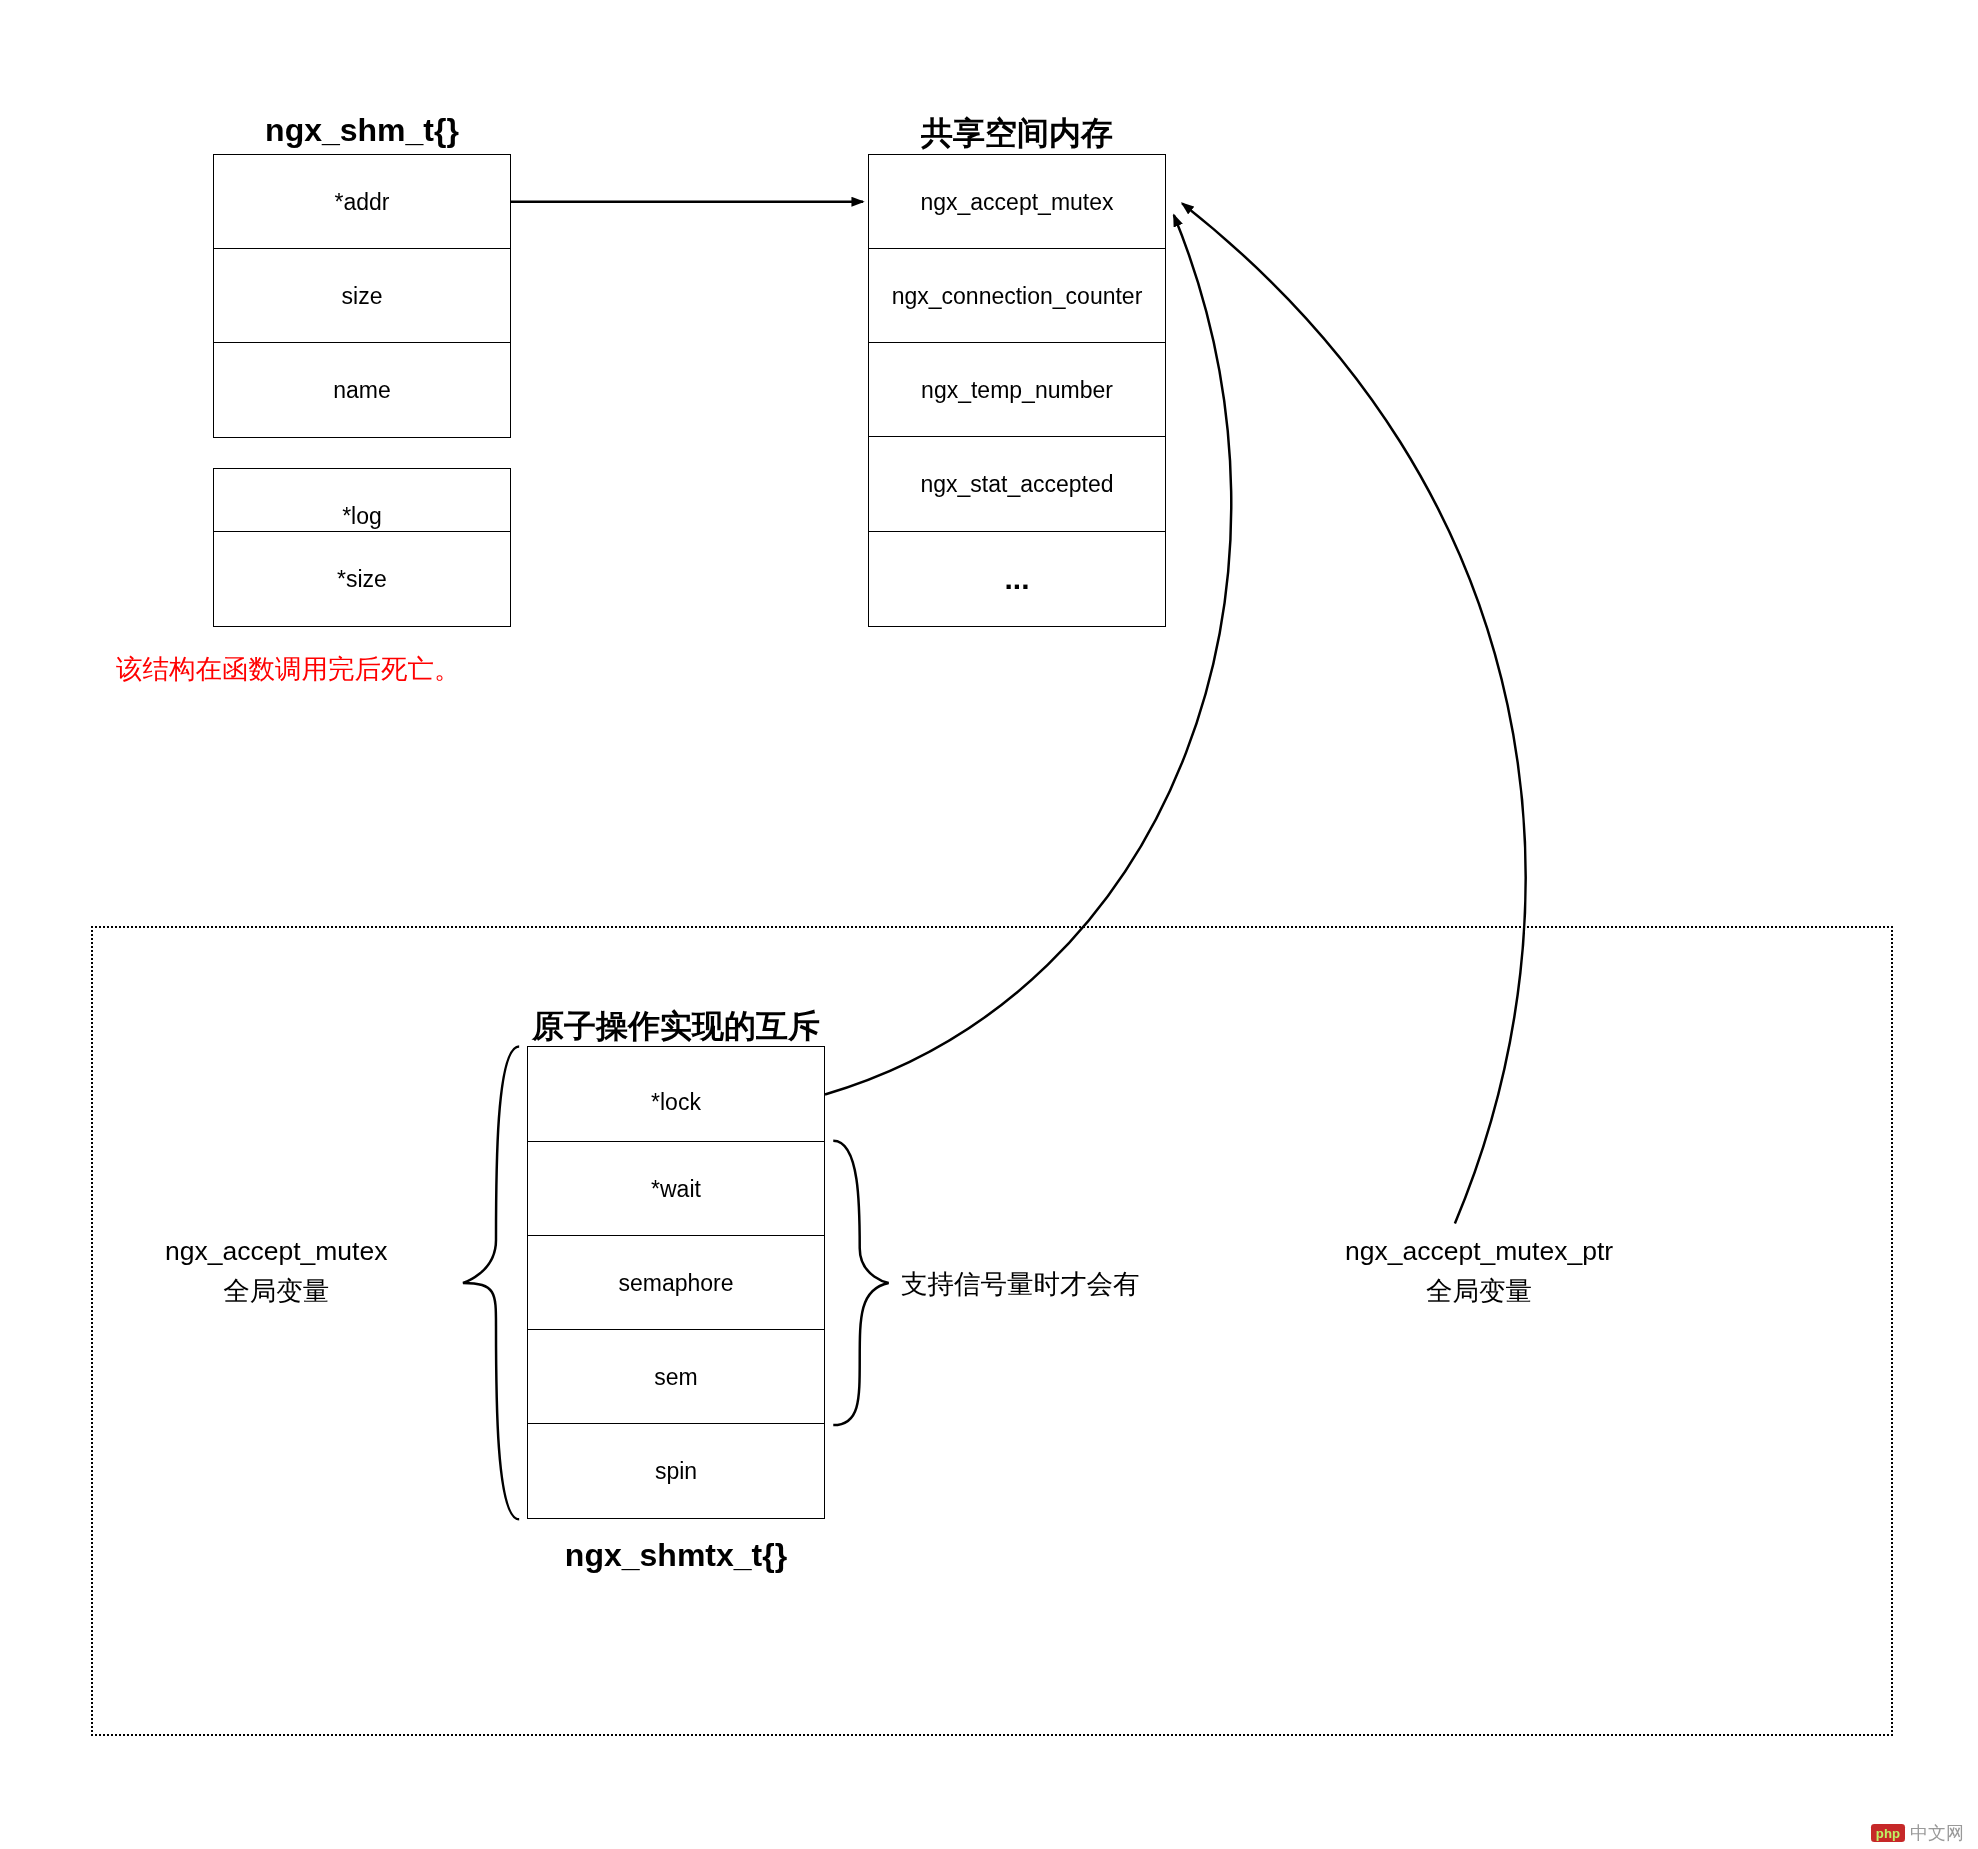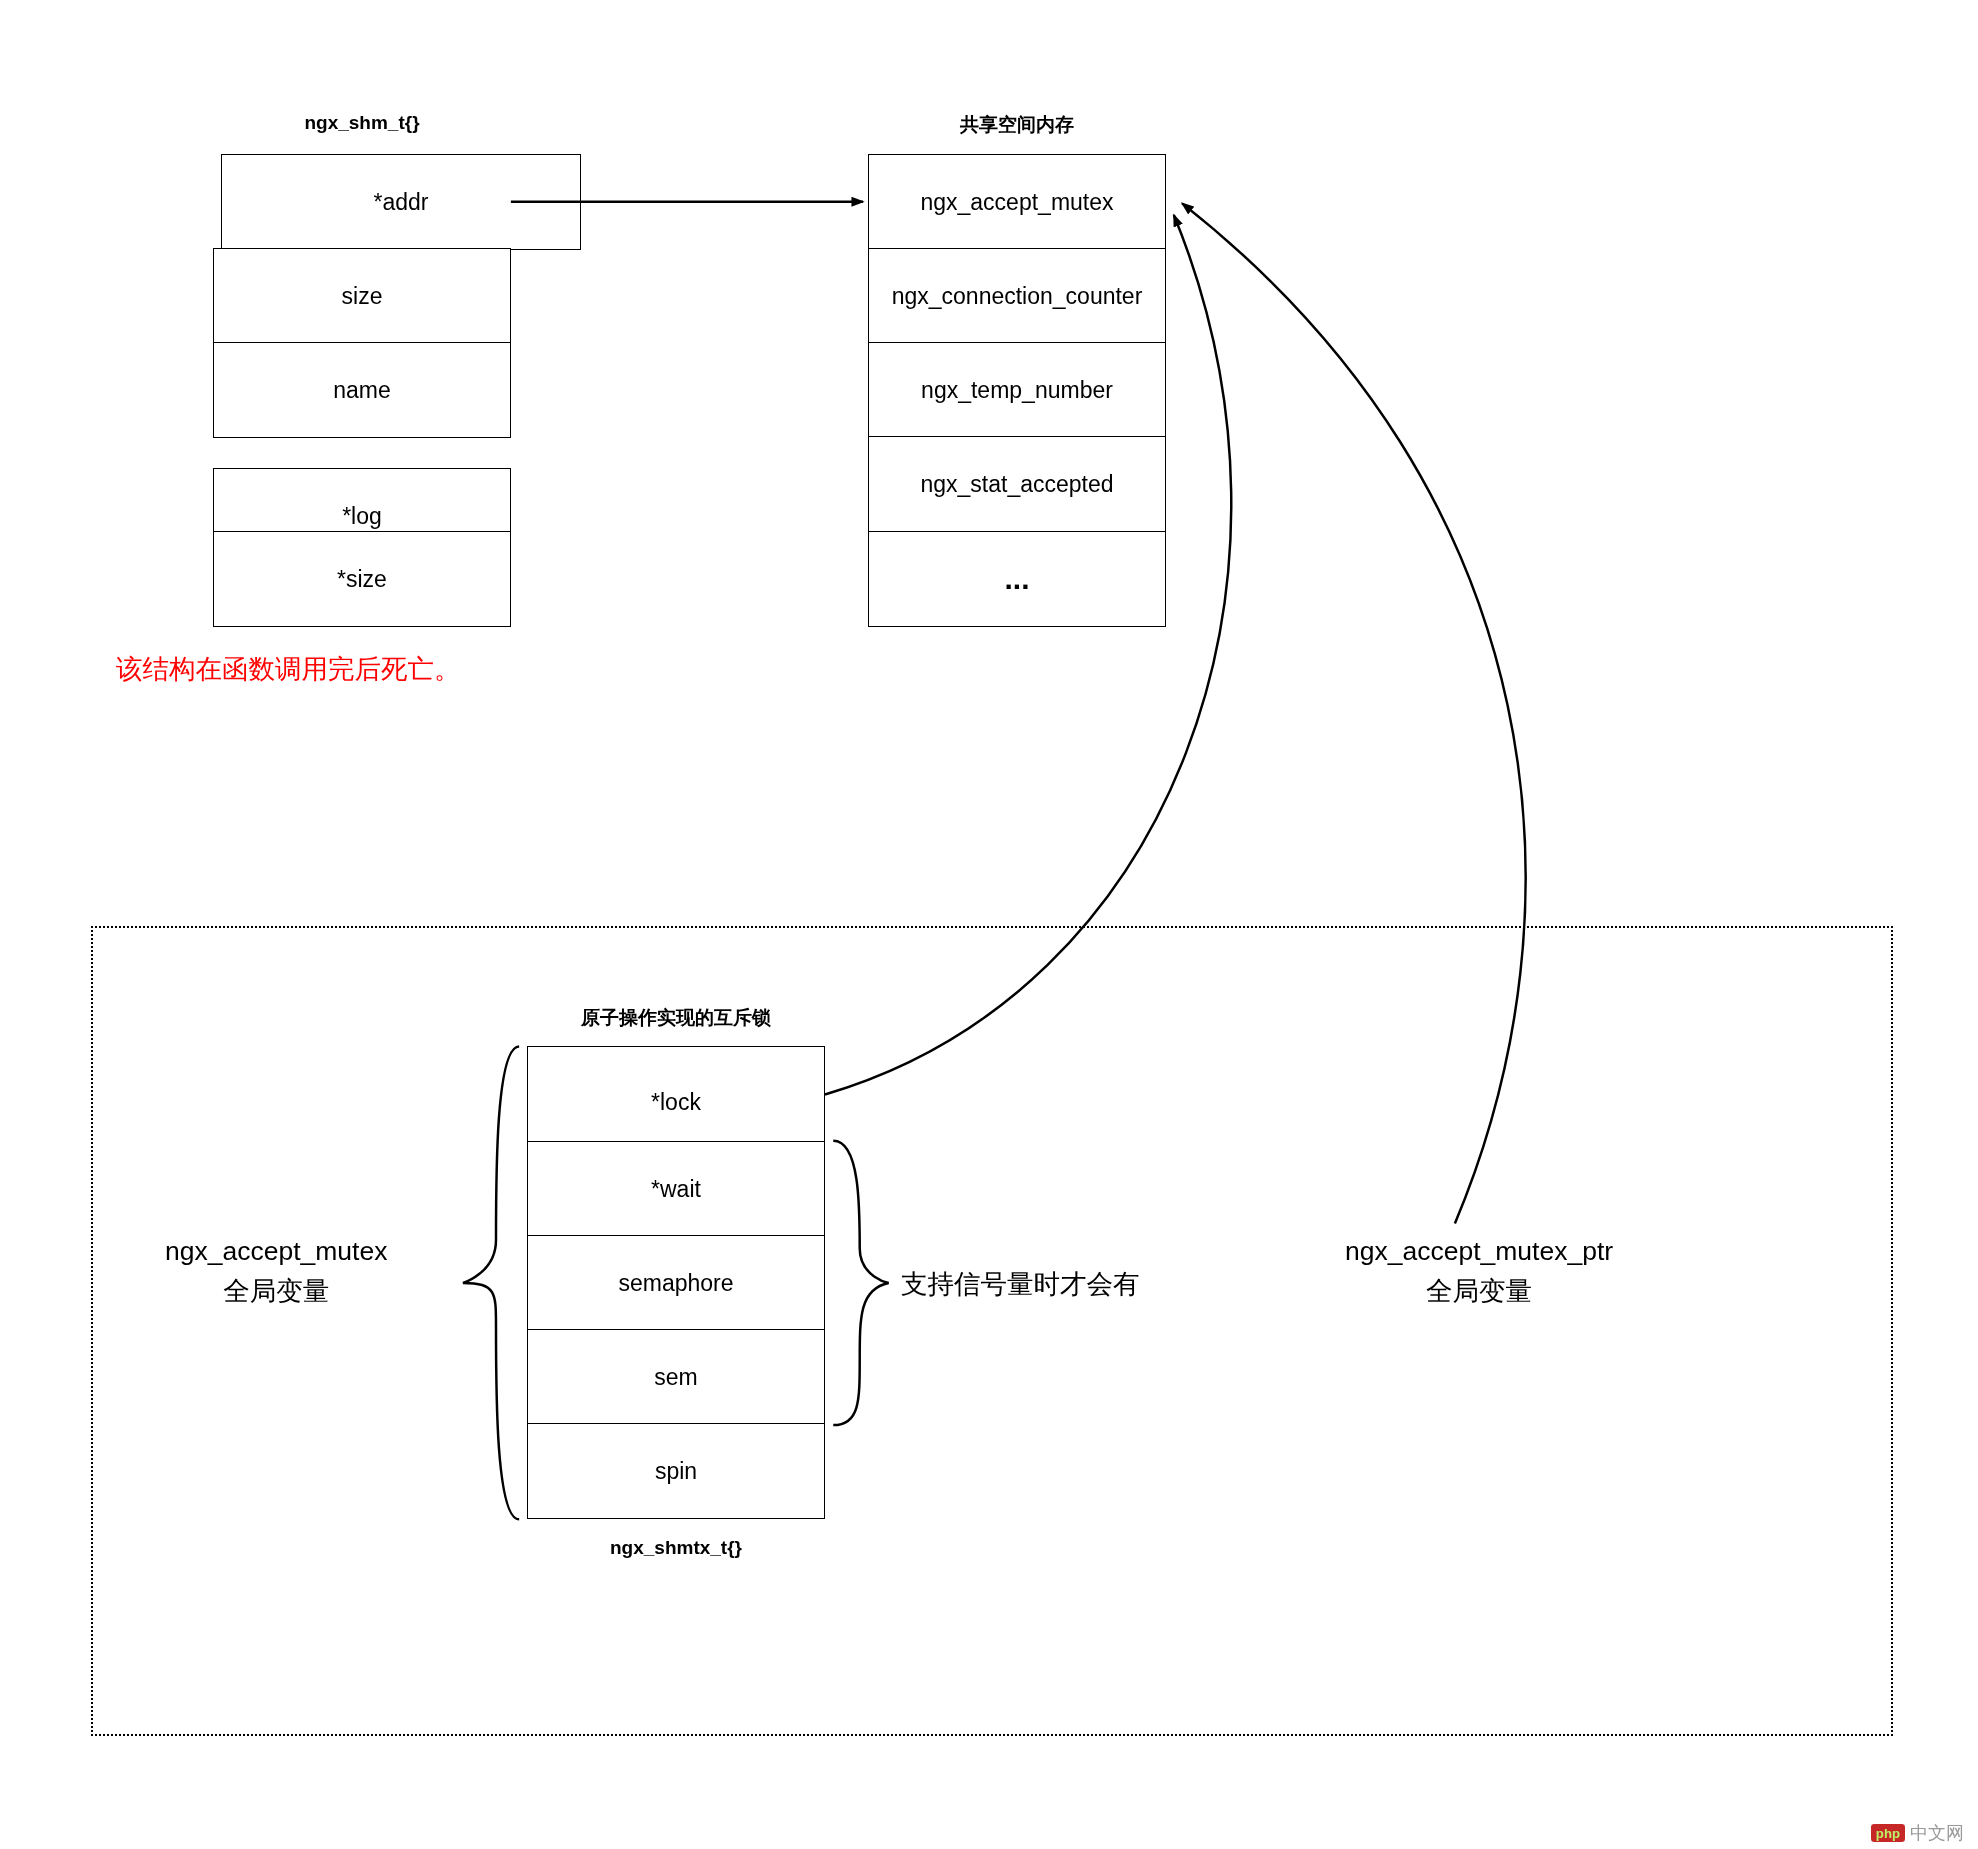--- a/index.html
+++ b/index.html
@@ -1,30 +1,30 @@
 <!DOCTYPE html>
 <html style="font-size:13.2px"><head>
 <meta charset="utf-8">
 <style>
 * { box-sizing: border-box; margin: 0; padding: 0; }
 body { font-family: "Microsoft YaHei", Arial, sans-serif; background: #fff; width: 1979px; height: 1850px; position: relative; }
-.title { font-weight: bold; font-size: 19px; text-align: center; }
+.title { font-weight: bold; font-size: 32px; text-align: center; }
 .box { border: 1.7px solid #000; display: flex; align-items: center; justify-content: center; font-size: 23px; background: #fff; }
 .red-note { color: #f00; font-size: 26.5px; }
 .dotted-container { border: 2.5px dotted #000; position: absolute; }
 .label { font-size: 26.5px; text-align: center; line-height: 1.5; }
 .watermark { position: absolute; right: 15px; bottom: 5px; font-size: 18px; color: #999; display: flex; align-items: center; gap: 5px; }
 .watermark .wm-badge { background: #c62828; color: #bef264; font-size: 13.2px; font-weight: bold; padding: 1.7px 5px; border-radius: 3.3px; }
 svg.overlay { position: absolute; left: 0; top: 0; pointer-events: none; }
 </style>
 </head>
 <body>
 
 <div class="title" style="position:absolute; left:213px; top:112px; width:298px;">ngx_shm_t{}</div>
-<div class="box" style="position:absolute; left:213px; top:154px; width:360px; height:96px;margin-left:8px;">*addr</div>
+<div class="box" style="position:absolute; left:213px; top:154px; width:298px; height:96px;">*addr</div>
 <div class="box" style="position:absolute; left:213px; top:248px; width:298px; height:96px;">size</div>
 <div class="box" style="position:absolute; left:213px; top:342px; width:298px; height:96px;">name</div>
 <div class="box" style="position:absolute; left:213px; top:436px; width:298px; height:96px;margin-top:32px;">*log</div>
 <div class="box" style="position:absolute; left:213px; top:531px; width:298px; height:96px;">*size</div>
 <div class="red-note" style="position:absolute; left:116px; top:651px;">该结构在函数调用完后死亡。</div>
 
 <div class="title" style="position:absolute; left:868px; top:112px; width:298px;">共享空间内存</div>
 <div class="box" style="position:absolute; left:868px; top:154px; width:298px; height:96px;">ngx_accept_mutex</div>
 <div class="box" style="position:absolute; left:868px; top:248px; width:298px; height:96px;">ngx_connection_counter</div>
 <div class="box" style="position:absolute; left:868px; top:342px; width:298px; height:96px;">ngx_temp_number</div>

